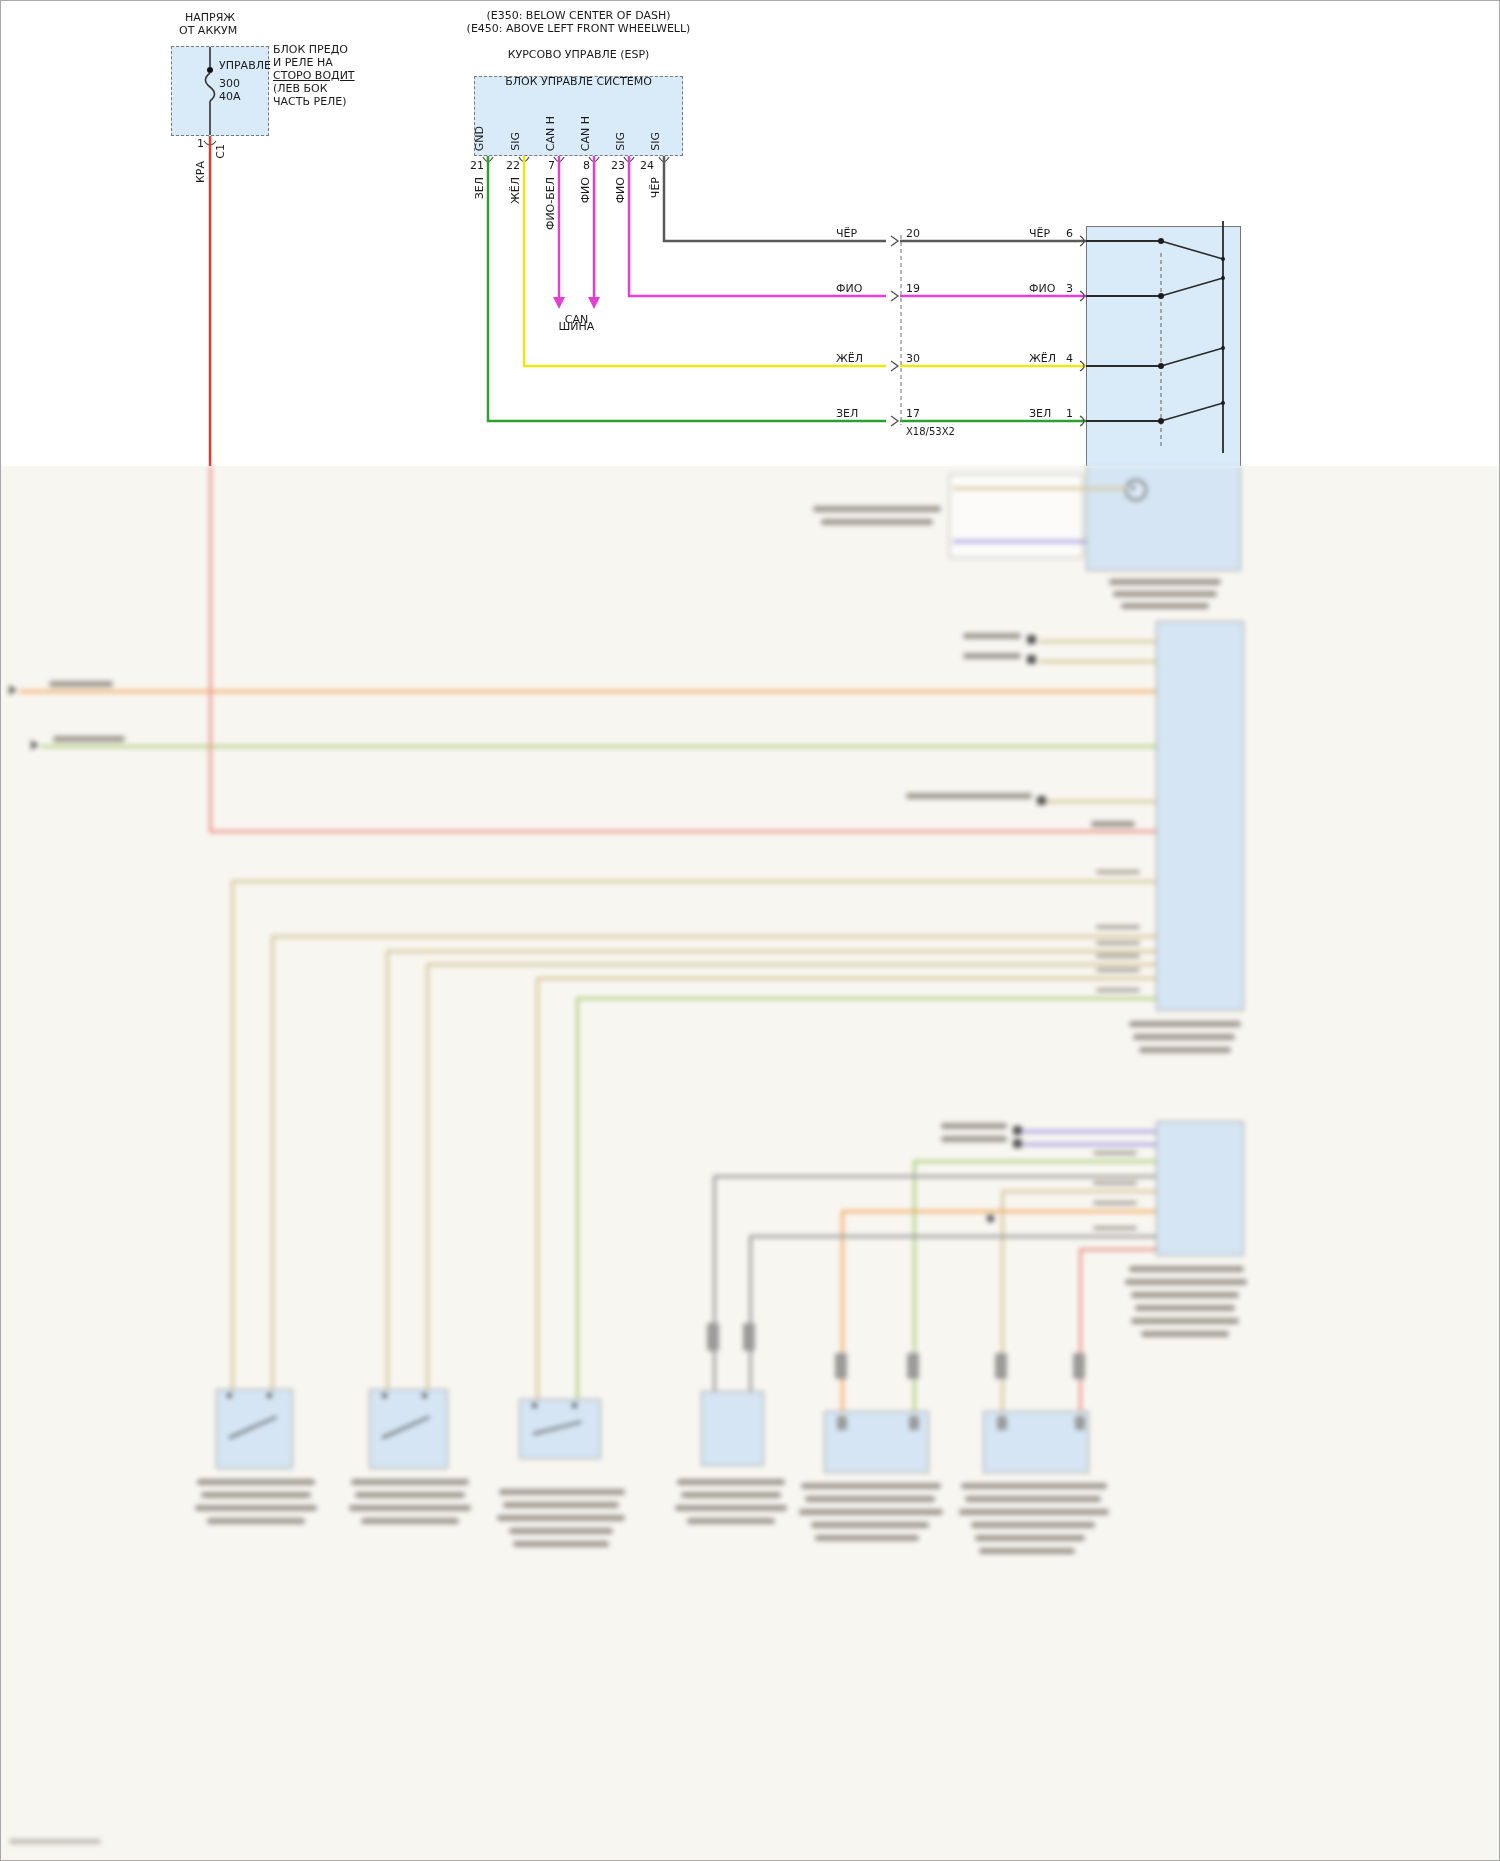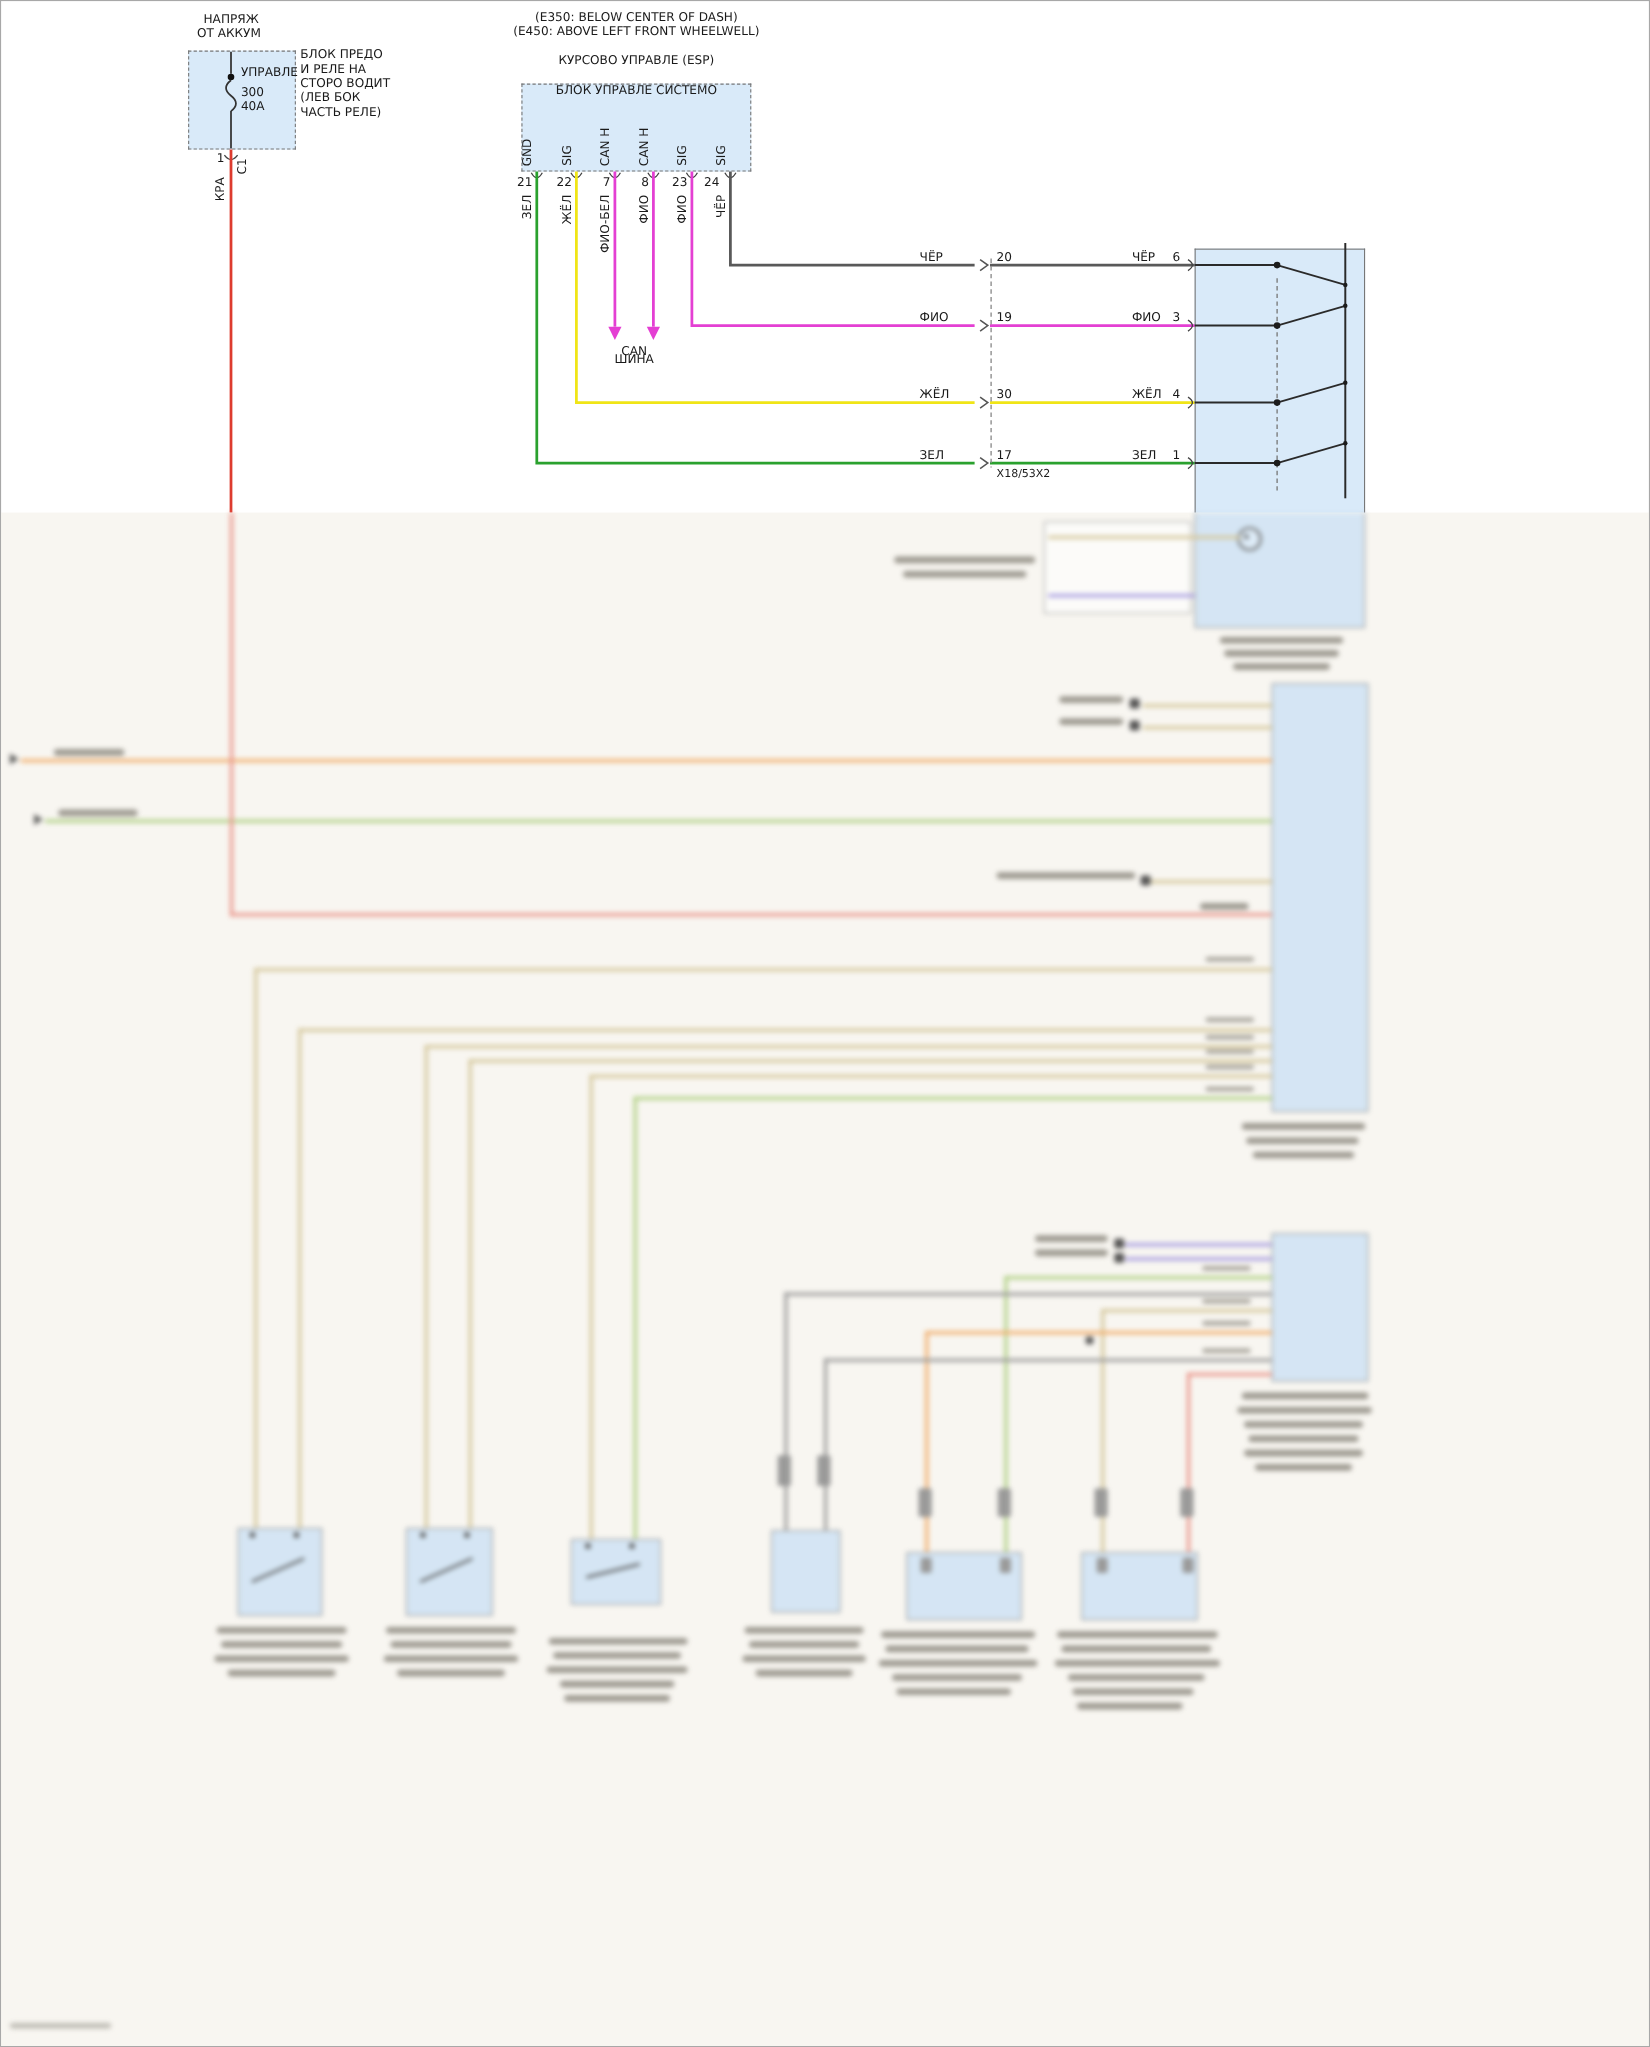--- a/index.html
+++ b/index.html
@@ -116,21 +116,21 @@
 
   <div class="t" style="left:184px;top:10px;">НАПРЯЖ</div>
   <div class="t" style="left:178px;top:23px;">ОТ АККУМ</div>
 
   <div class="t" style="left:218px;top:58px;">УПРАВЛЕ</div>
   <div class="t" style="left:218px;top:76px;">300</div>
   <div class="t" style="left:218px;top:89px;">40A</div>
 
   <div class="t" style="left:272px;top:42px;">БЛОК ПРЕДО</div>
   <div class="t" style="left:272px;top:55px;">И РЕЛЕ НА</div>
-  <div class="t" style="left:272px;top:68px;">СТОРО ВОДИТ</div>
+  <div class="t" style="left:272px;top:68px;text-decoration:underline;">СТОРО ВОДИТ</div>
   <div class="t" style="left:272px;top:81px;">(ЛЕВ БОК</div>
   <div class="t" style="left:272px;top:94px;">ЧАСТЬ РЕЛЕ)</div>
 
   <div class="t" style="left:196px;top:136px;">1</div>
   <div class="t v" style="left:213px;top:143px;">C1</div>
   <div class="t v" style="left:193px;top:160px;">КРА</div>
 
   <div class="t ctr" style="left:445px;top:8px;width:265px;">(E350: BELOW CENTER OF DASH)</div>
   <div class="t ctr" style="left:445px;top:21px;width:265px;">(E450: ABOVE LEFT FRONT WHEELWELL)</div>
   <div class="t ctr" style="left:445px;top:34px;width:265px;margin-top:40px;">БЛОК УПРАВЛЕ СИСТЕМО</div>

